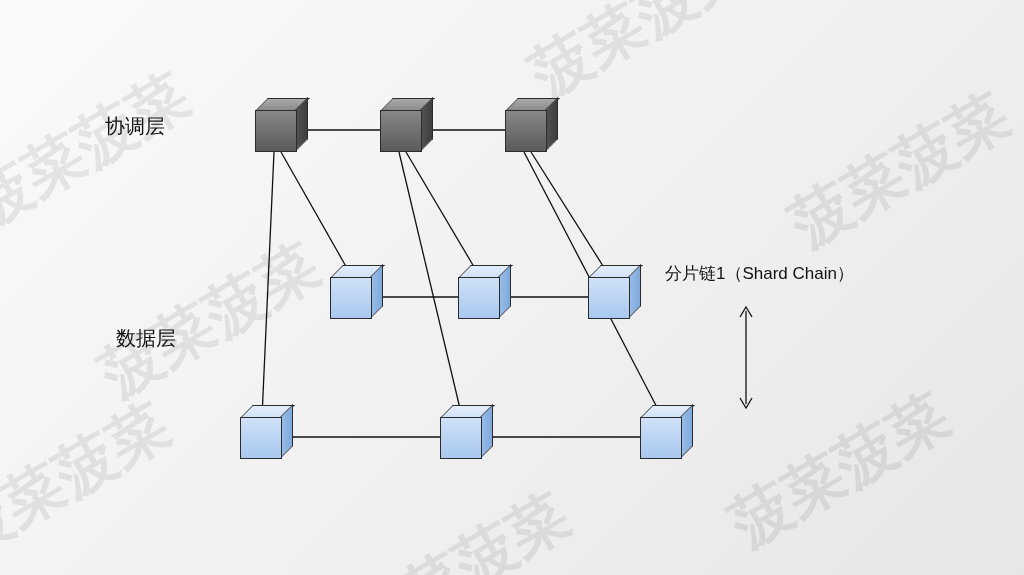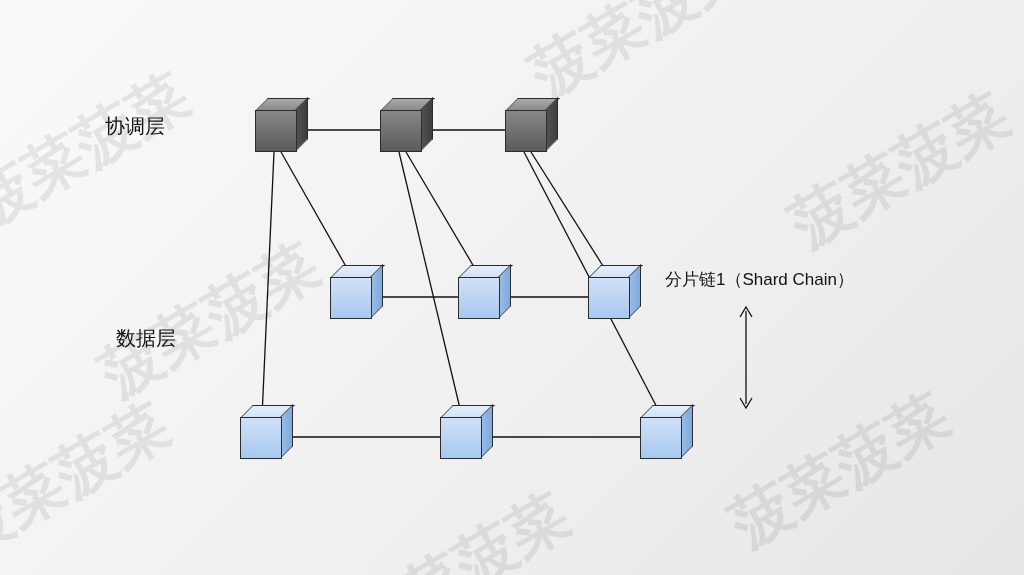--- a/index.html
+++ b/index.html
@@ -111,21 +111,21 @@
     </div>
   <div class="cube blue" style="left:640px;top:405px">
       <div class="top"></div>
       <div class="side"></div>
       <div class="front"></div>
     </div>
 
   <div class="lbl bold" style="left:105px;top:113px">协调层</div>
   <div class="lbl bold" style="left:116px;top:325px">数据层</div>
 
-  <div class="lbl small" style="left:665px;top:268px">分片链1（Shard Chain）</div>
+  <div class="lbl small" style="left:665px;top:262px">分片链1（Shard Chain）</div>
 
   <div class="arrow" style="left:736px;top:305px;height:105px">
     <svg width="20" height="105">
       <line x1="10" y1="6" x2="10" y2="99" stroke="#111" stroke-width="1.3"></line>
       <polyline points="4,12 10,2 16,12" fill="none" stroke="#111" stroke-width="1.3"></polyline>
       <polyline points="4,93 10,103 16,93" fill="none" stroke="#111" stroke-width="1.3"></polyline>
     </svg>
   </div>
 
 </div>

